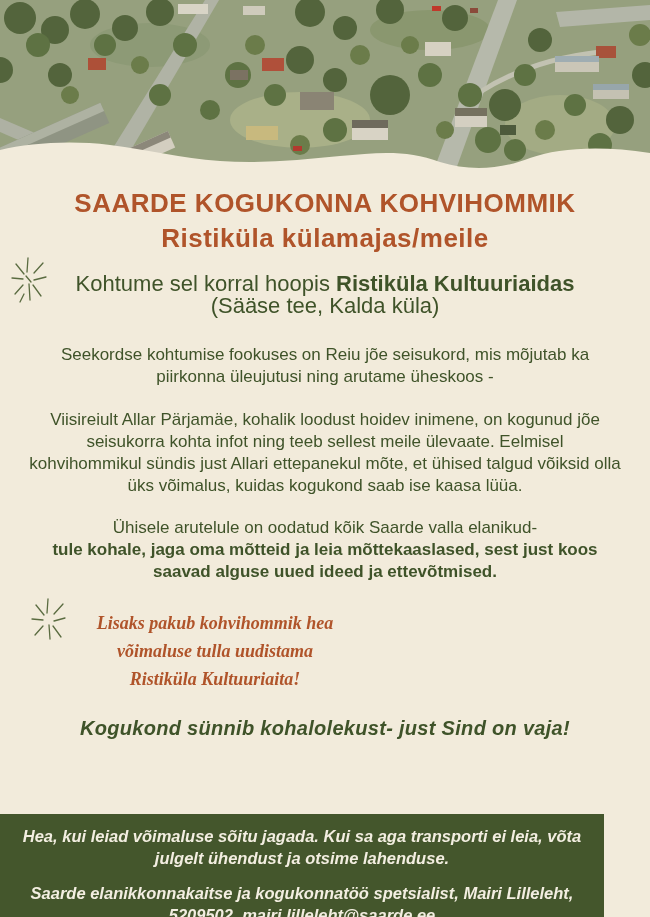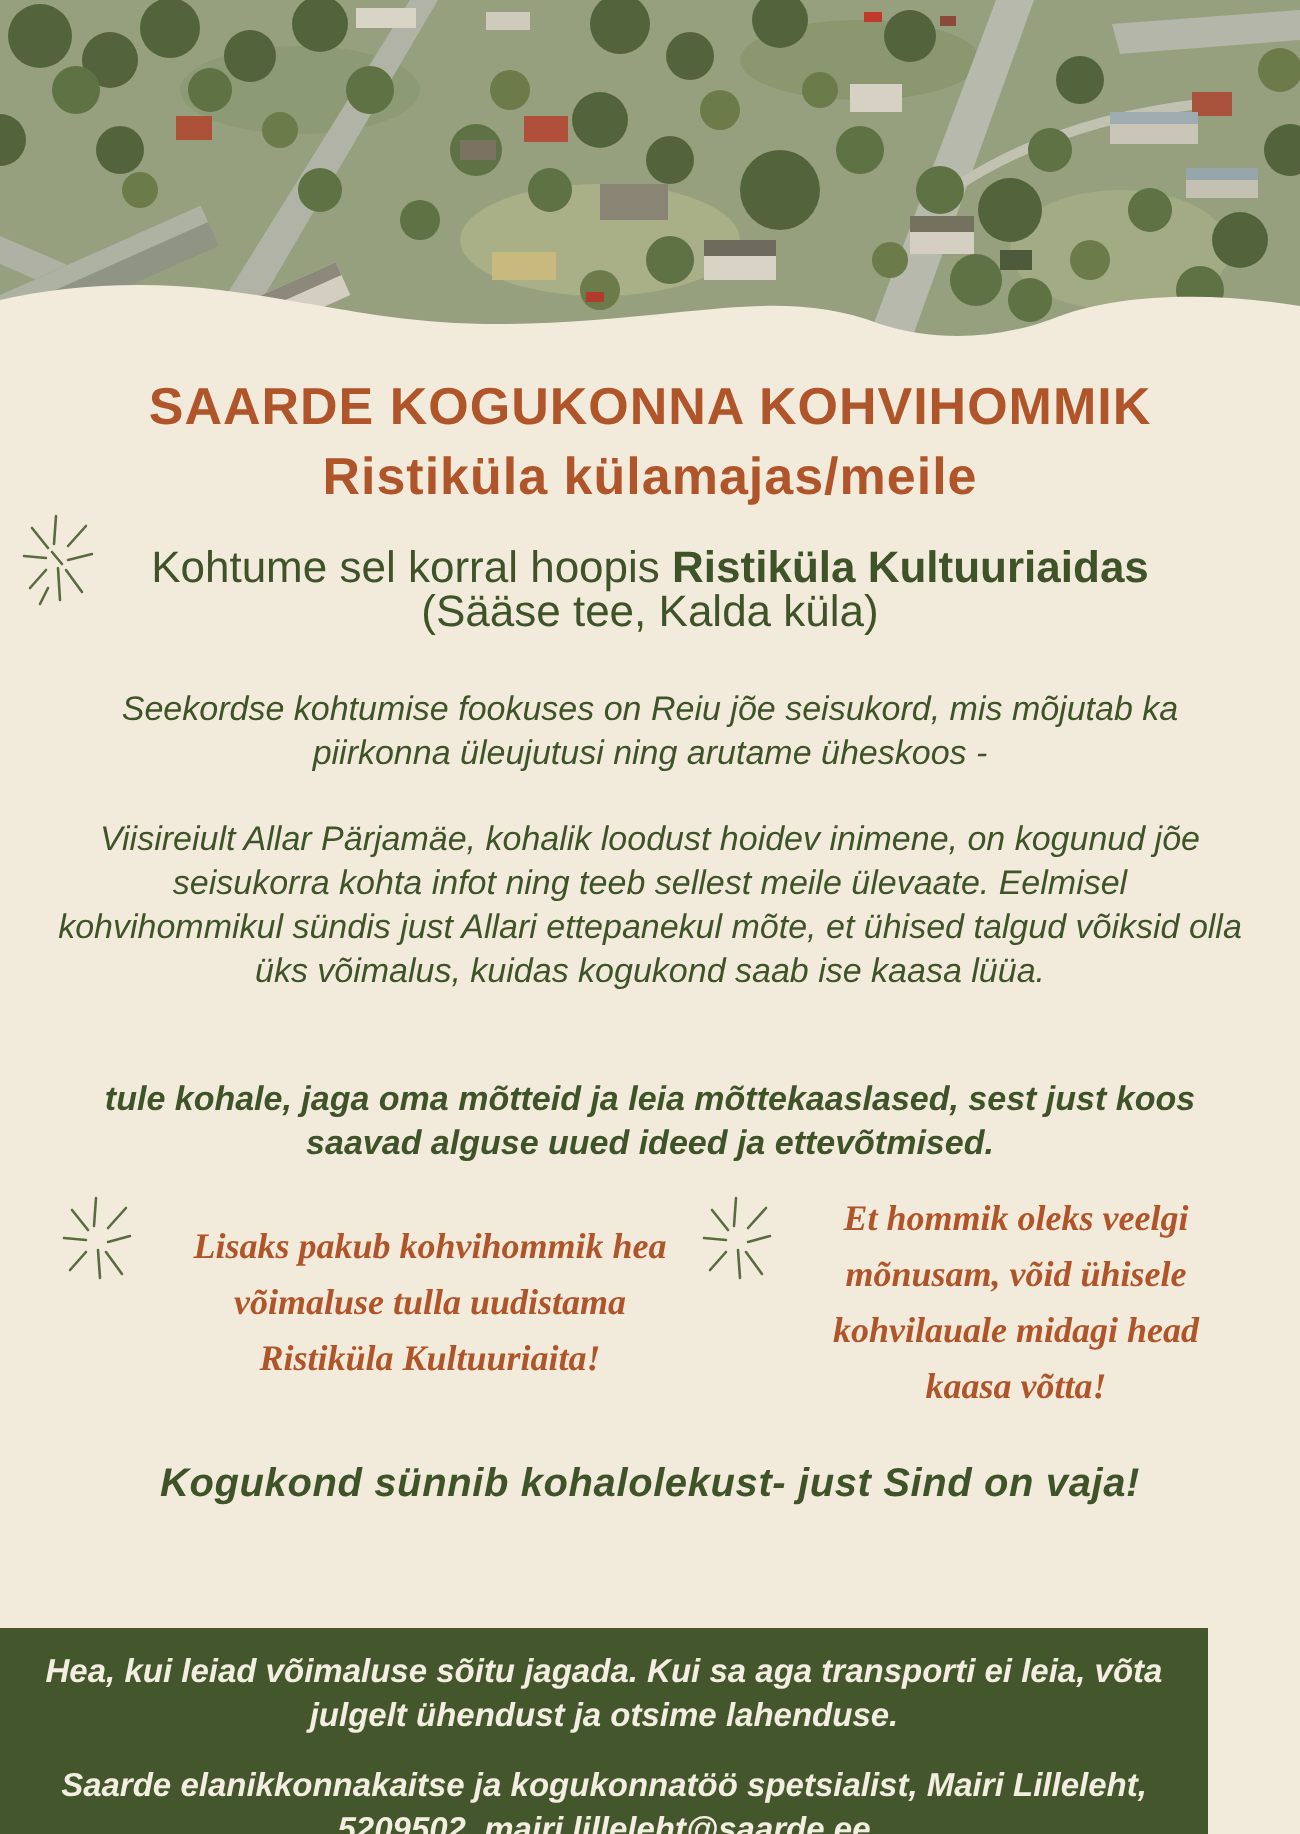--- a/index.html
+++ b/index.html
@@ -41,21 +41,20 @@
     margin-top:17px;
     color:var(--text-green);
     font-size:22px;
     line-height:22px;
   }
   .intro .hl{font-weight:700;}
   .para{
     margin:0 auto;
     max-width:588px;
     color:var(--text-green);
-    font-style:italic;
     font-size:17px;
     line-height:22px;
   }
   .focus{margin-top:27px;}
   .focus .question{font-weight:700;}
   .speaker{margin-top:21px;max-width:592px;}
   .invitation{margin-top:20px;max-width:600px;}
   .invitation .emph{font-weight:700;}
   .highlights{
     margin-top:12px;
@@ -243,21 +242,21 @@
     <span>(Sääse tee, Kalda küla)</span>
   </div>
 
   <div class="para focus">
     <span>Seekordse kohtumise fookuses on Reiu jõe seisukord, mis mõjutab ka piirkonna üleujutusi ning arutame üheskoos -</span><br>
   </div>
 
   <div class="para speaker">Viisireiult Allar Pärjamäe, kohalik loodust hoidev inimene, on kogunud jõe seisukorra kohta infot ning teeb sellest meile ülevaate. Eelmisel kohvihommikul sündis just Allari ettepanekul mõte, et ühised talgud võiksid olla üks võimalus, kuidas kogukond saab ise kaasa lüüa.</div>
 
   <div class="para invitation">
-    <br>
+    <span>Ühisele arutelule on oodatud kõik Saarde valla elanikud-</span><br>
     <span class="emph">tule kohale, jaga oma mõtteid ja leia mõttekaaslased, sest just koos saavad alguse uued ideed ja ettevõtmised.</span>
   </div>
 
   <div class="highlights">
     <div class="hl-item hl-left">
       <span class="sparkle">
         <svg width="40" height="52" viewBox="0 0 40 52">
           <g stroke="#4a5e30" stroke-width="1.3" stroke-linecap="round" fill="none" opacity="0.9">
             <line x1="20" y1="4" x2="19" y2="18"></line>
               <line x1="21" y1="30" x2="22" y2="44"></line>
@@ -265,37 +264,20 @@
               <line x1="26" y1="26" x2="37" y2="23"></line>
             <line x1="8" y1="10" x2="16" y2="20"></line>
               <line x1="25" y1="31" x2="33" y2="42"></line>
             <line x1="7" y1="40" x2="15" y2="31"></line>
               <line x1="26" y1="19" x2="35" y2="9"></line>
           </g>
         </svg>
       </span>
       <div class="hl-text">Lisaks pakub kohvihommik hea võimaluse tulla uudistama Ristiküla Kultuuriaita!</div>
     </div>
-    <div class="hl-item hl-right">
-      <span class="sparkle">
-        <svg width="40" height="52" viewBox="0 0 40 52">
-          <g stroke="#4a5e30" stroke-width="1.3" stroke-linecap="round" fill="none" opacity="0.9">
-            <line x1="20" y1="4" x2="19" y2="18"></line>
-              <line x1="21" y1="30" x2="22" y2="44"></line>
-            <line x1="4" y1="24" x2="15" y2="25"></line>
-              <line x1="26" y1="26" x2="37" y2="23"></line>
-            <line x1="8" y1="10" x2="16" y2="20"></line>
-              <line x1="25" y1="31" x2="33" y2="42"></line>
-            <line x1="7" y1="40" x2="15" y2="31"></line>
-              <line x1="26" y1="19" x2="35" y2="9"></line>
-          </g>
-        </svg>
-      </span>
-      <div class="hl-text">Et hommik oleks veelgi mõnusam, võid ühisele kohvilauale midagi head kaasa võtta!</div>
-    </div>
   </div>
 
   <div class="closing">Kogukond sünnib kohalolekust- just Sind on vaja!</div>
 
 </div>
 
 <div class="footer">
   <p>Hea, kui leiad võimaluse sõitu jagada. Kui sa aga transporti ei leia, võta julgelt ühendust ja otsime lahenduse.</p>
   <p class="contact">
     <span>Saarde elanikkonnakaitse ja kogukonnatöö spetsialist, Mairi Lilleleht,</span><br>

